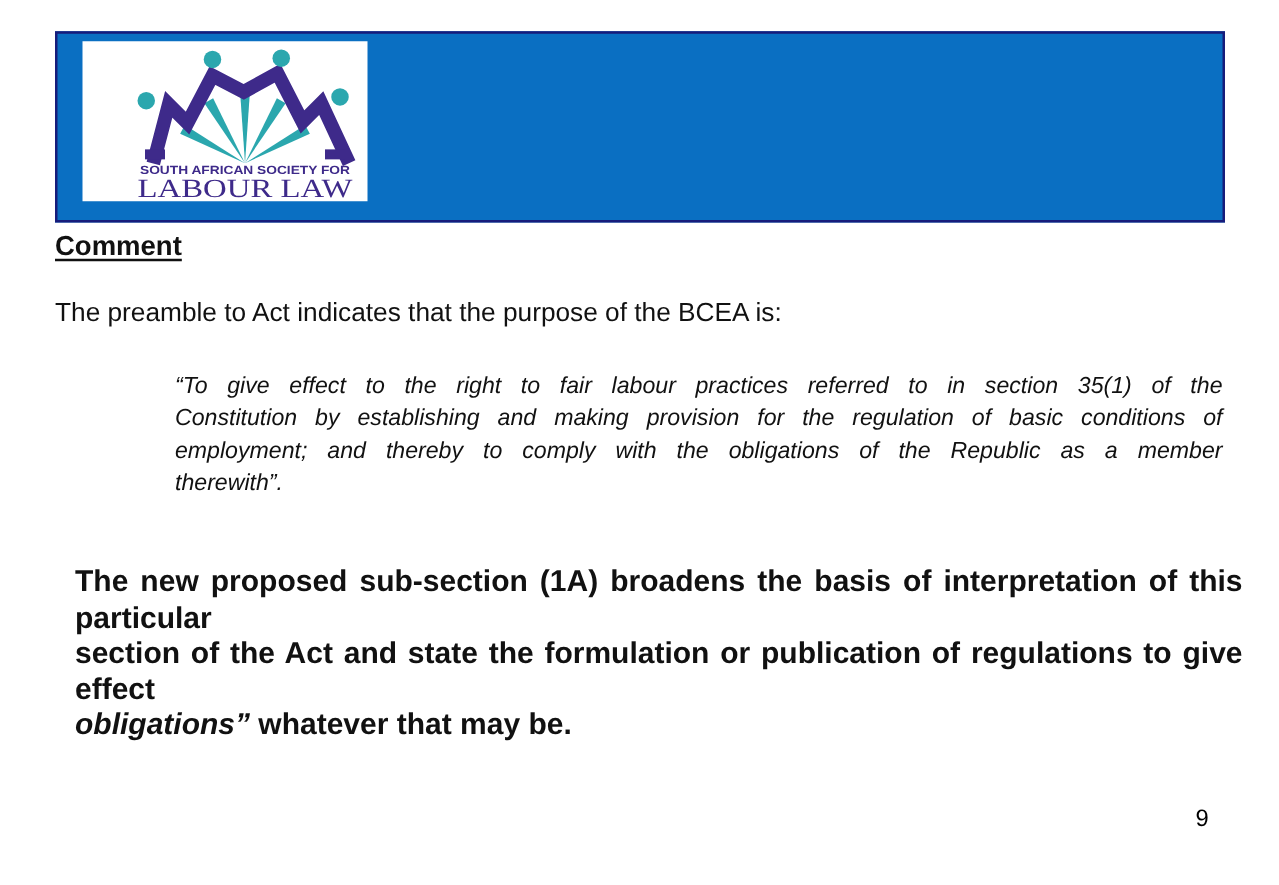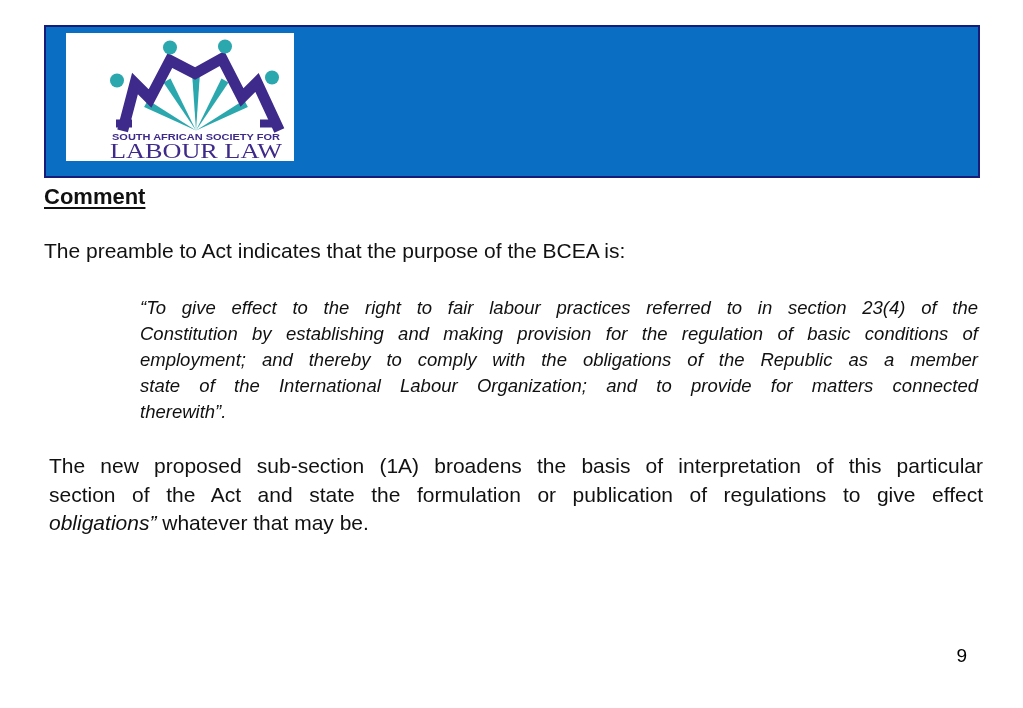--- a/index.html
+++ b/index.html
@@ -46,24 +46,25 @@
   .quote {
     position: absolute;
     left: 140px; top: 295px;
     width: 838px;
     font-size: 18.5px;
     font-style: italic;
     line-height: 26px;
   }
   .para {
     position: absolute;
-    left: 49px; top: 452px;
+    left: 60px; top: 452px;
     width: 934px;
-    font-size: 21px;
+    font-size: 24px;
     line-height: 28.5px;
+    font-weight: bold;
   }
   .jline { text-align: justify; text-align-last: justify; }
   .jline-last { text-align: right; text-align-last: left; }
   .it { font-style: italic; }
 
   .page-number {
     position: absolute;
     top: 645px; right: 56px;
     font-size: 19px;
     color: #000000;
@@ -102,24 +103,23 @@
       <text x="98" y="124" text-anchor="middle" font-family="Liberation Serif, serif" font-size="21" fill="#3e2a8a" textLength="172" lengthAdjust="spacingAndGlyphs">LABOUR LAW</text>
     </svg>
   </div>
 </div>
 
 <div class="heading">Comment</div>
 
 <div class="intro">The preamble to Act indicates that the purpose of the BCEA is:</div>
 
 <div class="quote">
-  <div class="jline">“To give effect to the right to fair labour practices referred to in section 23(4) of the</div>
+  <div class="jline">“To give effect to the right to fair labour practices referred to in section 35(1) of the</div>
   <div class="jline">Constitution by establishing and making provision for the regulation of basic conditions of</div>
   <div class="jline">employment;  and thereby to comply with the obligations of the Republic as a member</div>
-  <div class="jline">state of the International Labour  Organization;  and to provide for matters connected</div>
   <div class="jline-last">therewith”.</div>
 </div>
 
 <div class="para">
   <div class="jline">The new proposed sub-section (1A) broadens the basis of interpretation of this particular</div>
   <div class="jline">section of the Act and state the formulation or publication of regulations to give effect</div>
   <div class="jline-last"><span class="it">obligations”</span><span> whatever that may be.</span></div>
 </div>
 
 <div class="page-number">9</div>

